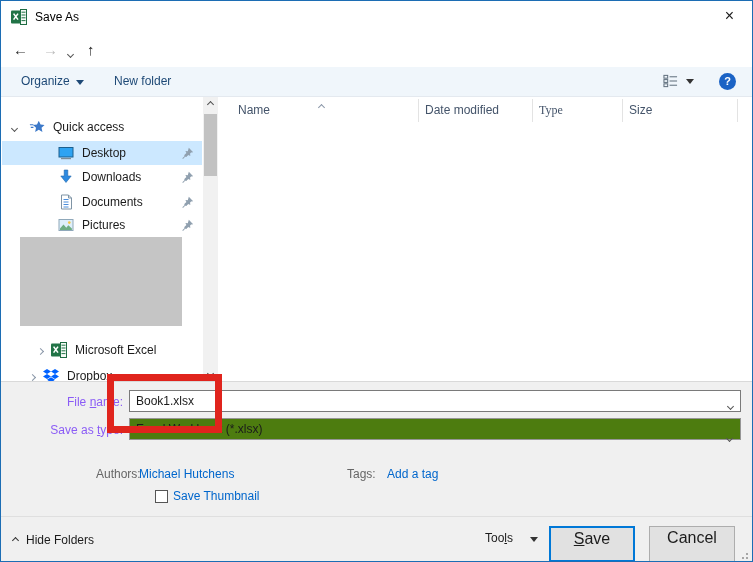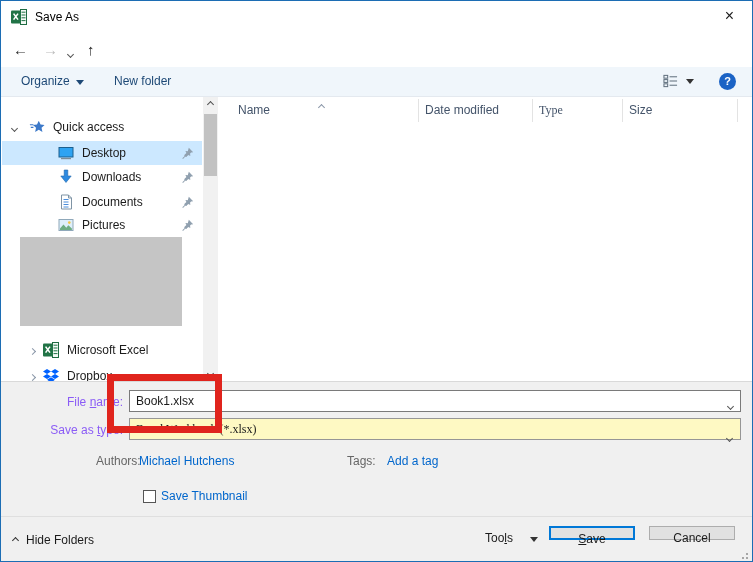--- a/index.html
+++ b/index.html
@@ -82,42 +82,42 @@
   .sort-chev { position:absolute; left:101px; top:2px; }
 
   
   .formarea { position:absolute; left:0; top:380px; width:100%; height:135px; background:#f0f0f0;
               border-top:1px solid #d9d9d9; }
   .flabel { position:absolute; left:0; width:122px; text-align:right; line-height:22px; color:#8b5cf6; }
   .ul { text-decoration:underline; }
   .fn-wrap { position:absolute; left:128px; top:8px; width:612px; height:22px; }
   .fn-wrap input { width:100%; height:100%; border:1px solid #7a7a7a; padding:0 22px 0 6px;
                    font:12px "Liberation Sans",sans-serif; color:#1b1b1b; background:#fff; outline:none; }
-  .combo { position:absolute; left:128px; top:36px; width:612px; height:22px; background:#fef9c3;
-           border:1px solid #969696; line-height:20px; padding-left:6px; color:#1b1b1b; cursor:pointer;font-family:Liberation Serif, serif; }
+  .combo { position:absolute; left:128px; top:36px; width:612px; height:22px; background:#4d7c0f;
+           border:1px solid #969696; line-height:20px; padding-left:6px; color:#1b1b1b; cursor:pointer; }
   .combo-caret { position:absolute; right:8px; top:8px; }
   .fn-caret { position:absolute; right:8px; top:8px; }
 
   .meta-label { color:#666; }
   .link { color:#0066cc; cursor:pointer; }
-  .authors-row { position:absolute; left:0; top:72px; width:100%; height:16px; }
+  .authors-row { position:absolute; left:0; top:85px; width:100%; height:16px; }
   .authors-row span { position:absolute; white-space:nowrap; }
-  .cb-row { position:absolute; left:142px; top:107px; display:flex; align-items:center; }
+  .cb-row { position:absolute; left:154px; top:107px; display:flex; align-items:center; }
   .checkbox { width:13px; height:13px; border:1px solid #555; background:#fff; cursor:pointer; }
   .cb-row .link { margin-left:5px; }
 
   
   .footer { position:absolute; left:0; top:515px; width:100%; height:47px; background:#f0f0f0;
             border-top:1px solid #dfdfdf; }
   .hidefolders { position:absolute; left:12px; top:16px; display:flex; align-items:center; cursor:pointer; }
   .hidefolders .chev { margin-right:8px; border-color:#333; }
   .tools { position:absolute; left:484px; top:14px; cursor:pointer; }
   .tools .caret-dn { border-top-color:#333; margin-left:14px; }
-  .btn { position:absolute; top:9px; width:86px; height:14px; text-align:center; line-height:22px;
-         background:#e1e1e1; cursor:pointer; font-size:12px; }
+  .btn { position:absolute; top:9px; width:86px; height:36px; text-align:center; line-height:22px;
+         background:#e1e1e1; cursor:pointer; font-size:16px; }
   .btn-save { left:548px; border:2px solid #0078d7; }
   .btn-cancel { left:648px; border:1px solid #adadad; }
   .grip { position:absolute; right:4px; bottom:4px; width:10px; height:10px; }
   .grip i { position:absolute; width:2px; height:2px; background:#a6a6a6; }
 
   
   .redbox { position:absolute; left:106px; top:373px; width:115px; height:59px;
             border:7px solid #e0241d; z-index:40; pointer-events:none; }
 </style>
 </head>
@@ -241,21 +241,21 @@
           <path d="M2 11.5l3.5-4 2.8 3.2 2-2.4 3.6 3.2v1.5H2z" fill="#6fae83"></path>
         </svg>
         <span class="lbl">Pictures</span>
         <svg class="pin" viewBox="0 0 12 12">
           <path d="M6.8 0.8l4.4 4.4-2.1.3-1 1 .2 2.4-2-1L4 10.2l-.6-.6L1 12l-.7-.7 2.4-2.4-.6-.6 2.3-2.3-1-2 2.4.2z" fill="#90a0af"></path>
         </svg>
       </div>
 
       <div class="thumb"></div>
 
-      <div class="side-row" style="top:241px;">
+      <div class="side-row" style="top:241px;margin-left:8px;">
         <span style="margin-left:28px;"><i class="chev r sm lt"></i></span>
         <svg class="ic" style="margin-left:8px;" viewBox="0 0 16 16">
           <rect x="9.5" y="0.5" width="6" height="15" fill="#f4faf6" stroke="#1e6b42"></rect>
           <path d="M10.5 3.2h4M10.5 6h4M10.5 8.8h4M10.5 11.6h4" stroke="#217346" stroke-width="1"></path>
           <rect x="0" y="1.5" width="10" height="13" rx="1" fill="#217346"></rect>
           <path d="M2.6 4.6l4.4 6M7 4.6l-4.4 6" stroke="#fff" stroke-width="1.6"></path>
         </svg>
         <span class="lbl">Microsoft Excel</span>
       </div>
 

